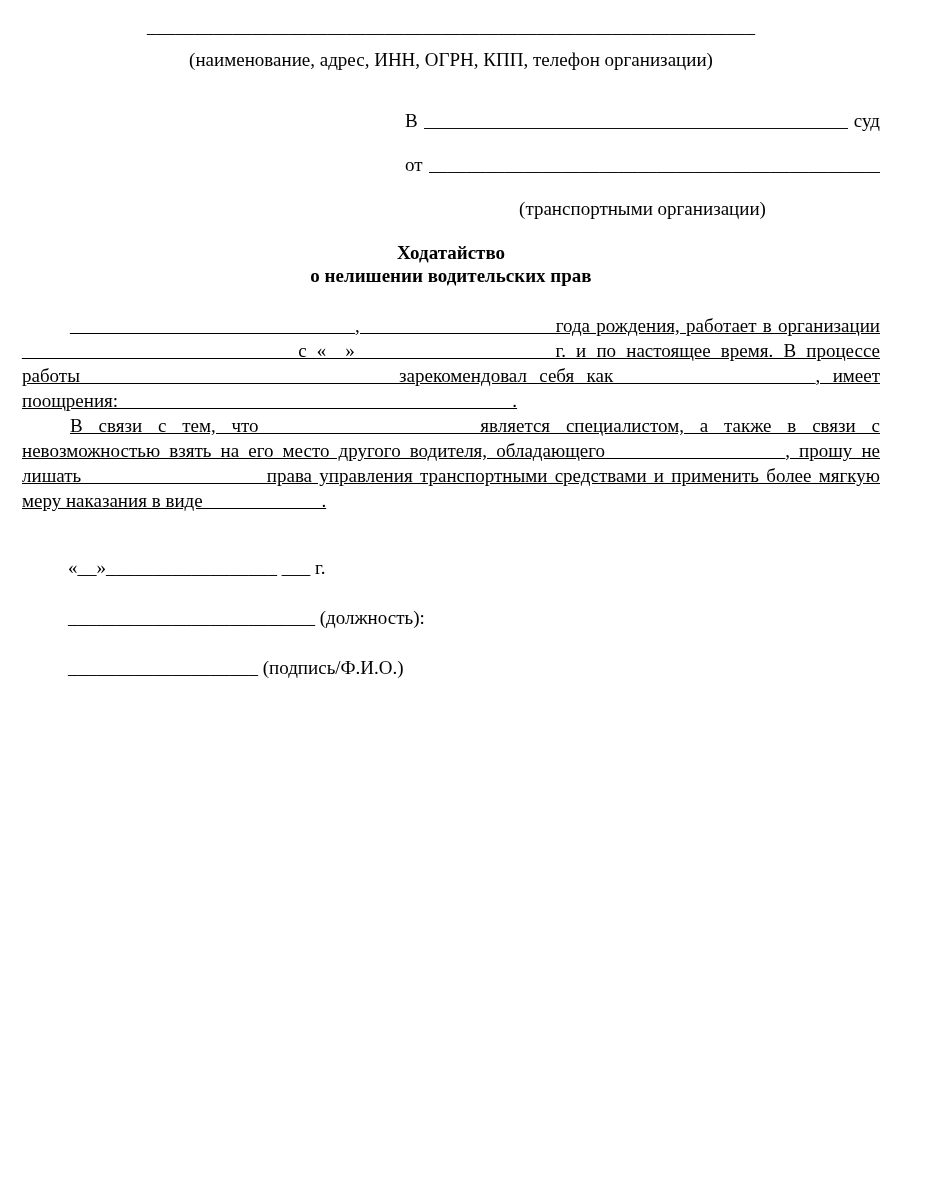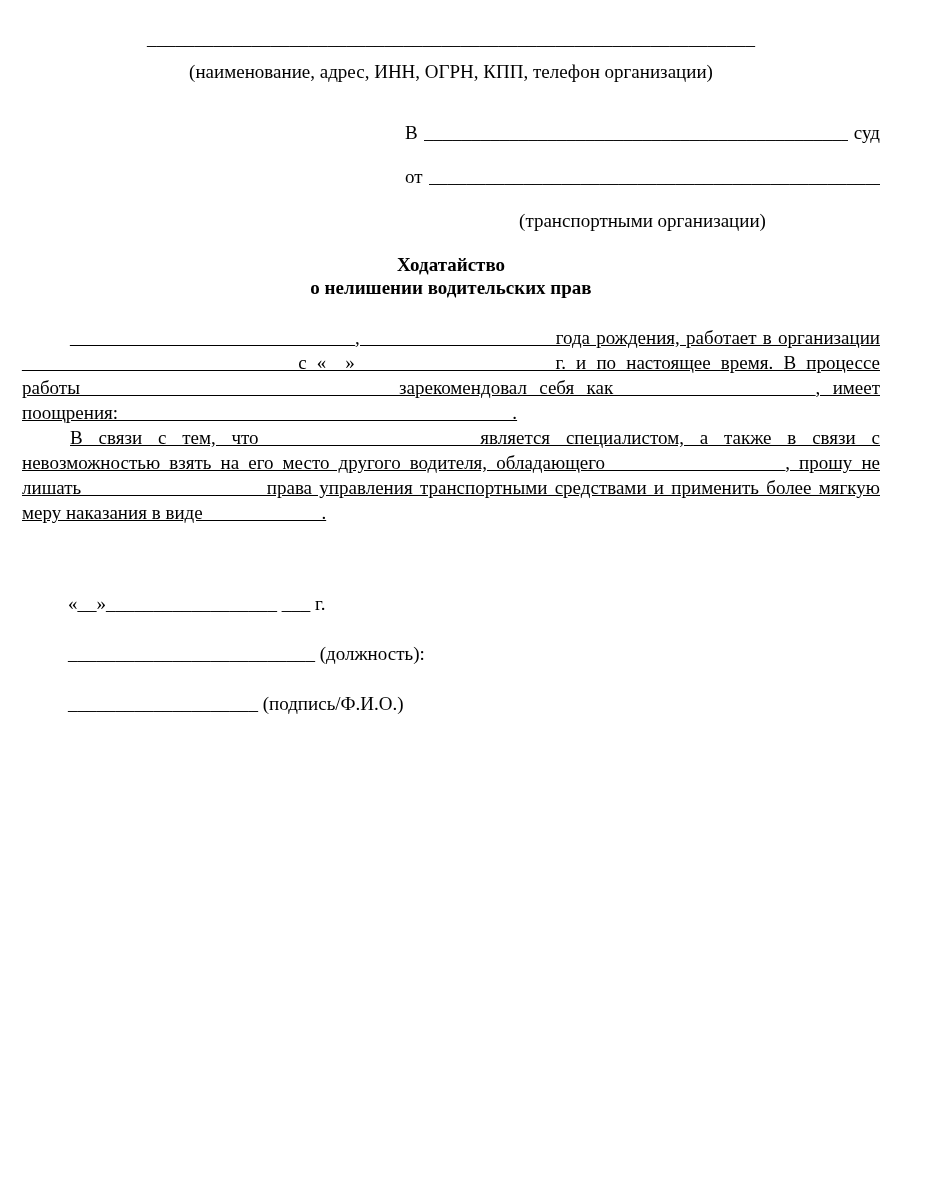--- a/index.html
+++ b/index.html
@@ -10,21 +10,21 @@
   body {
     width: 934px;
     height: 1200px;
     font-family: "Liberation Serif", "DejaVu Serif", serif;
     color: #000000;
   }
   .page {
     box-sizing: border-box;
     width: 934px;
     height: 1200px;
-    padding: 26px 54px 0 22px;
+    padding: 14px 54px 0 22px;
     font-size: 19px;
     line-height: 25px;
     overflow: hidden;
   }
 
   
   .org-header {
     text-align: center;
   }
   .org-blank-line {
@@ -82,21 +82,21 @@
   }
   .doc-body p {
     margin: 0;
     text-align: justify;
     text-indent: 48px;
     word-break: break-word;
   }
 
   
   .signature {
-    margin-top: 66px;
+    margin-top: 42px;
     padding-left: 46px;
   }
   .signature .sig-line {
     margin-bottom: 25px;
     white-space: nowrap;
   }
 </style>
 </head>
 <body>
 

